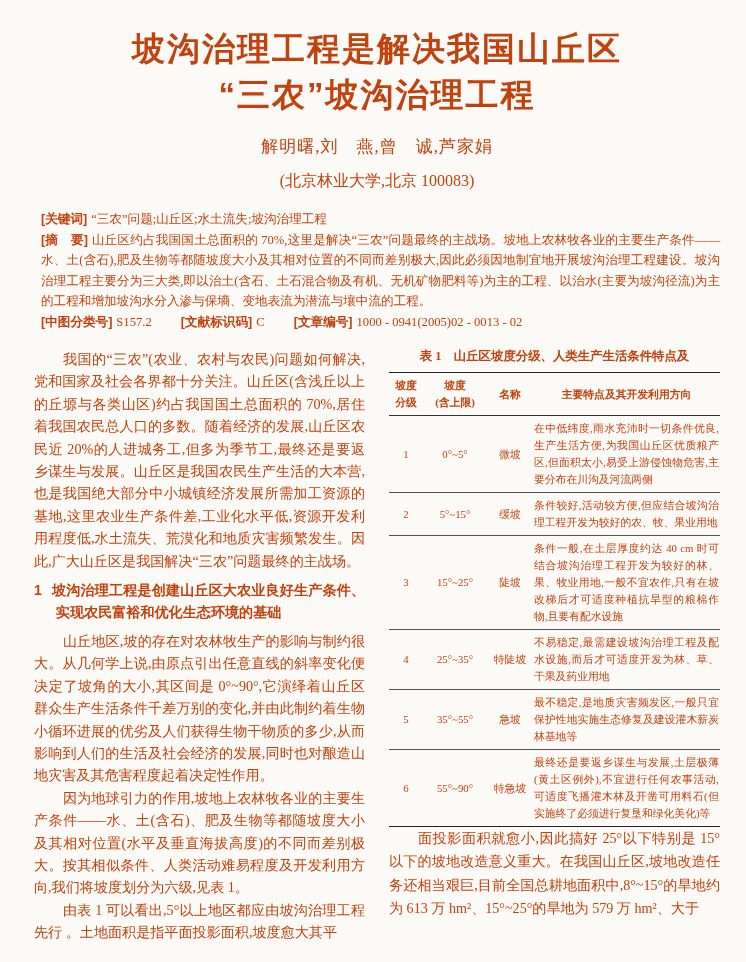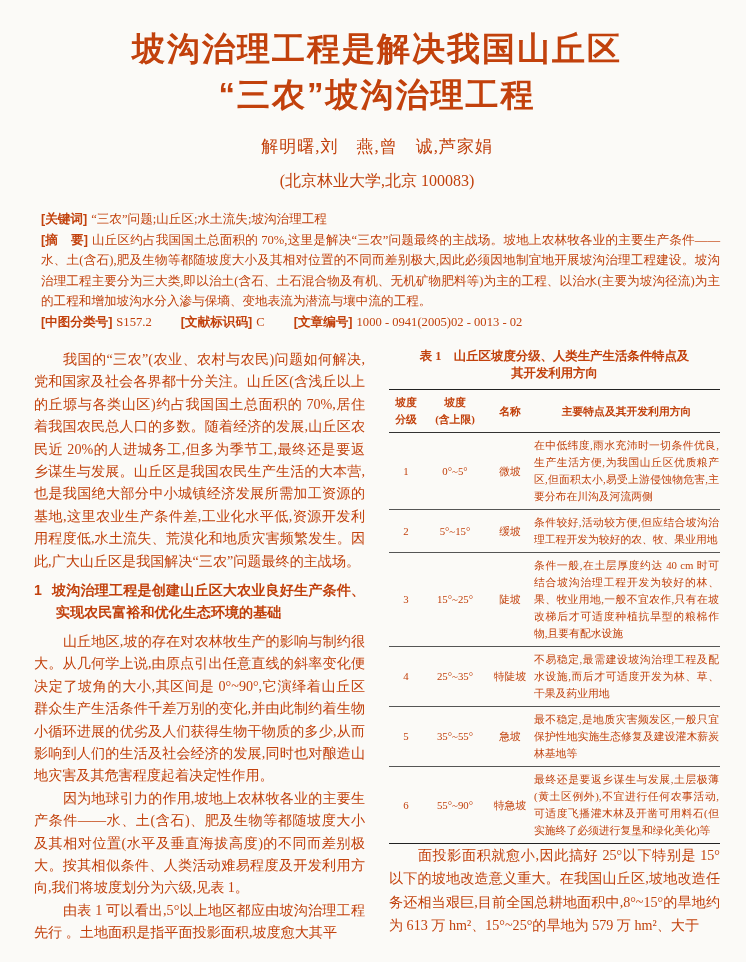--- a/index.html
+++ b/index.html
@@ -142,21 +142,20 @@
       <p>我国的“三农”(农业、农村与农民)问题如何解决,党和国家及社会各界都十分关注。山丘区(含浅丘以上的丘塬与各类山区)约占我国国土总面积的 70%,居住着我国农民总人口的多数。随着经济的发展,山丘区农民近 20%的人进城务工,但多为季节工,最终还是要返乡谋生与发展。山丘区是我国农民生产生活的大本营,也是我国绝大部分中小城镇经济发展所需加工资源的基地,这里农业生产条件差,工业化水平低,资源开发利用程度低,水土流失、荒漠化和地质灾害频繁发生。因此,广大山丘区是我国解决“三农”问题最终的主战场。</p>
       <h2 class="sec-heading"><span class="num">1</span><span>坡沟治理工程是创建山丘区大农业良好生产条件、实现农民富裕和优化生态环境的基础</span></h2>
       <p>山丘地区,坡的存在对农林牧生产的影响与制约很大。从几何学上说,由原点引出任意直线的斜率变化便决定了坡角的大小,其区间是 0°~90°,它演绎着山丘区群众生产生活条件千差万别的变化,并由此制约着生物小循环进展的优劣及人们获得生物干物质的多少,从而影响到人们的生活及社会经济的发展,同时也对酿造山地灾害及其危害程度起着决定性作用。</p>
       <p>因为地球引力的作用,坡地上农林牧各业的主要生产条件——水、土(含石)、肥及生物等都随坡度大小及其相对位置(水平及垂直海拔高度)的不同而差别极大。按其相似条件、人类活动难易程度及开发利用方向,我们将坡度划分为六级,见表 1。</p>
       <p>由表 1 可以看出,5°以上地区都应由坡沟治理工程先行 。土地面积是指平面投影面积,坡度愈大其平</p>
     </div>
 
     <div class="col">
       <div class="tbl-title">
         <div>表 1　山丘区坡度分级、人类生产生活条件特点及</div>
-        <div>其开发利用方向</div>
       </div>
       <table class="slope">
         <thead>
           <tr>
             <th>
                 <span>坡度</span>
                 <span>分级</span>
               </th>
             <th>
                 <span>坡度</span>

